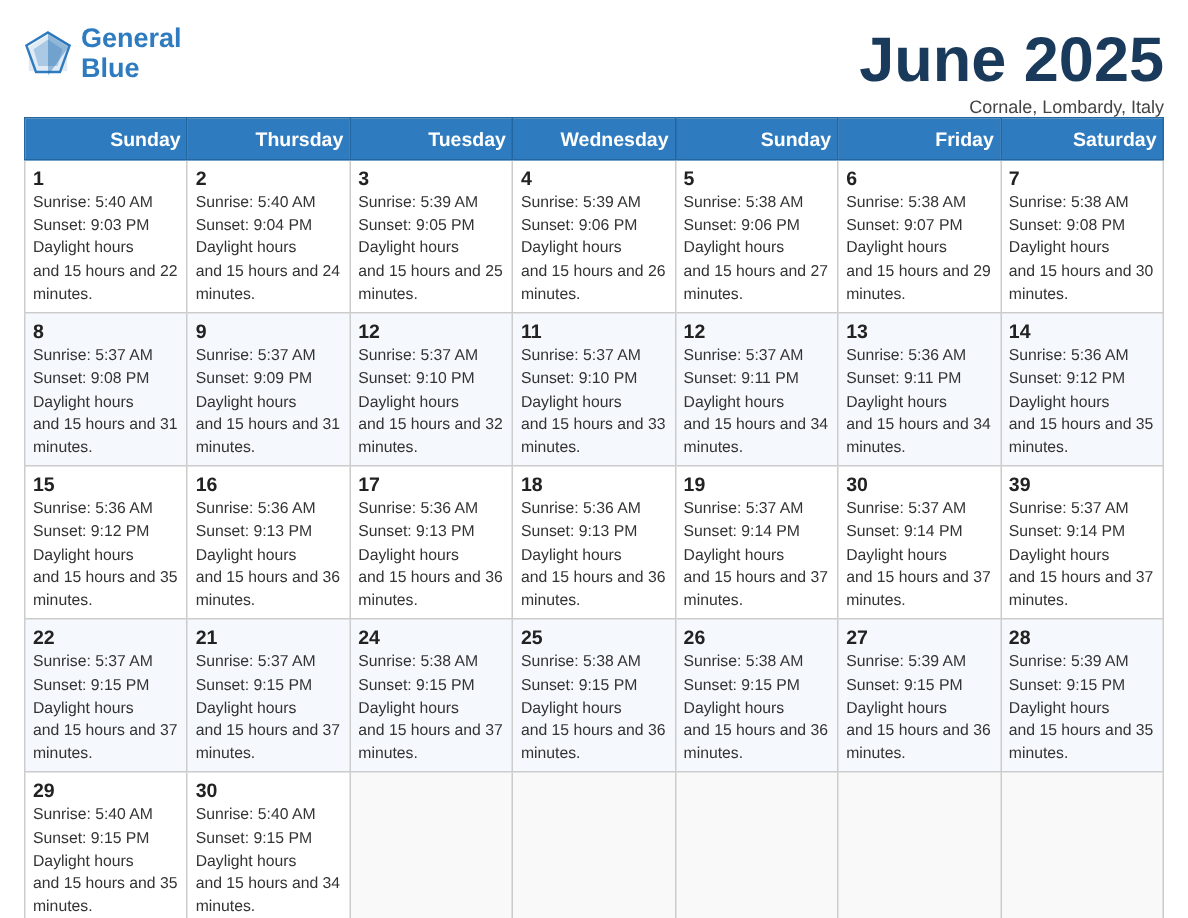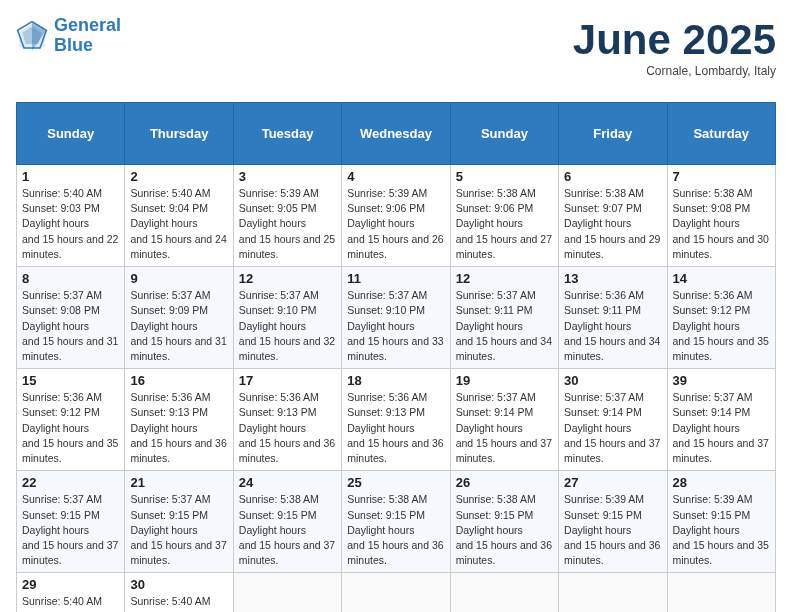--- a/index.html
+++ b/index.html
@@ -7,21 +7,21 @@
       font-family: Arial, sans-serif;
       background: #fff;
       width: 792px;
       min-height: 612px;
       padding: 16px;
     }
     .header {
       display: flex;
       justify-content: space-between;
       align-items: flex-start;
-      margin-bottom: 24px;
+      margin-bottom: 0;
     }
     .logo {
       display: flex;
       align-items: center;
       gap: 6px;
     }
     .logo-text {
       font-size: 18px;
       font-weight: bold;
       color: #1a3a5c;
@@ -49,22 +49,22 @@
     .calendar-table {
       width: 100%;
       border-collapse: collapse;
       table-layout: fixed;
     }
     .calendar-table thead th {
       background-color: #2e7bbf;
       color: #fff;
       font-size: 13px;
       font-weight: bold;
-      padding: 23px 4px;
-      text-align: center;
+      padding: 6px 4px;
+      text-align: right;
       border: 1px solid #2366a0;
     }
     .calendar-table tbody td {
       border: 1px solid #ccc;
       vertical-align: top;
       padding: 4px 5px;
       font-size: 10.5px;
       color: #222;
       height: 80px;
       background: #fff;

